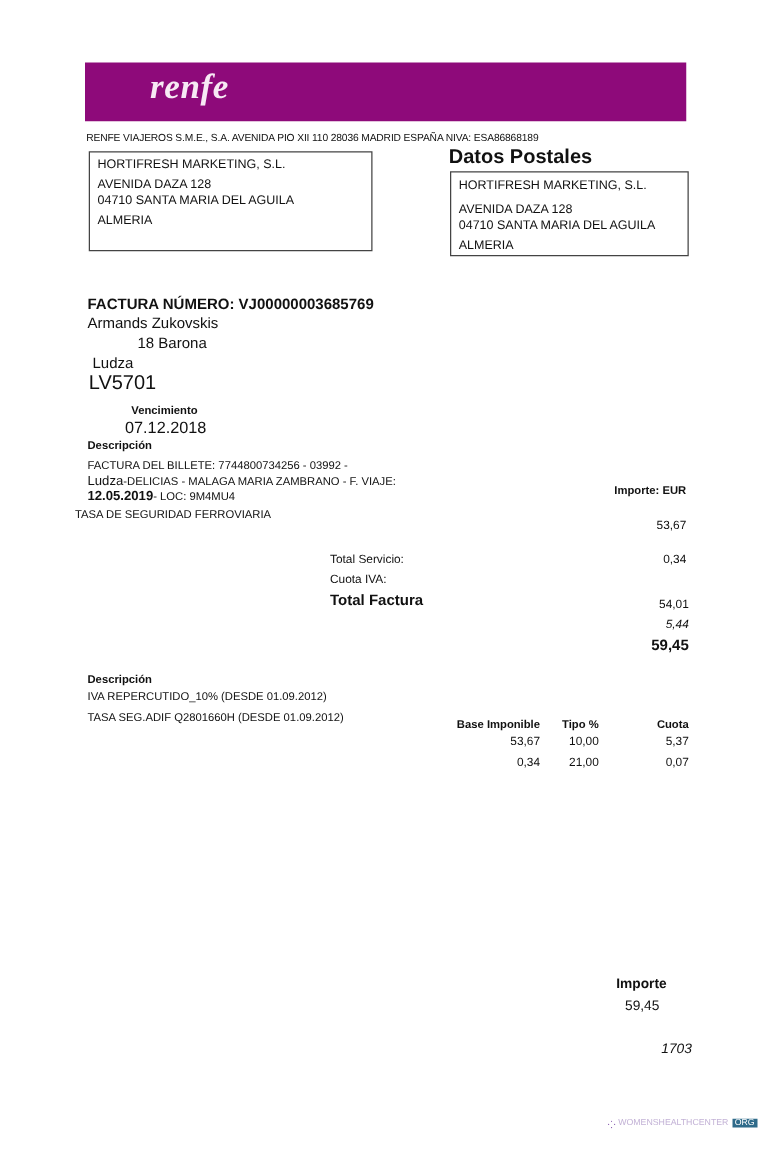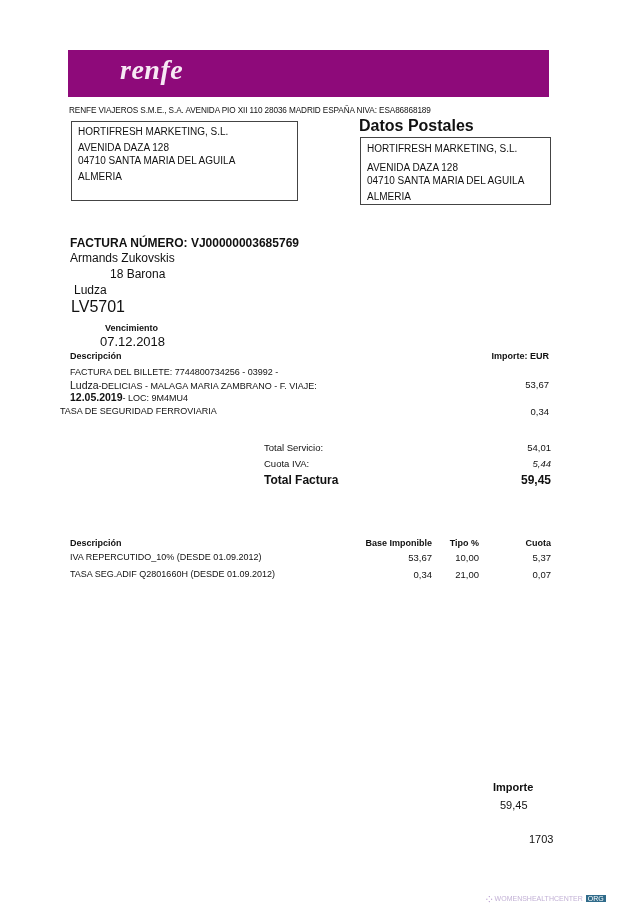--- a/index.html
+++ b/index.html
@@ -6,21 +6,21 @@
     body { width:621px; height:920px; position:relative; overflow:hidden;
            font-family:"Liberation Sans", sans-serif; color:#111; }
     .abs { position:absolute; }
     .banner { left:68px; top:50px; width:481px; height:47px; background:#8e0a7a; }
     .logo { left:52px; top:4px; color:#f7e9f4; font-family:Liberation Serif, serif;
             font-style:italic; font-weight:bold; font-size:28px; letter-spacing:0.5px; }
     .company-line { left:69px; top:106px; font-size:8.2px; letter-spacing:-0.1px; }
     .box { border:1px solid #444; font-size:10px; line-height:13px; }
     .box div { white-space:nowrap; }
     .h-bold { font-weight:bold; }
-    .r { text-align:right; }
+    .r { text-align:right;margin-top:36px; }
   </style>
 </head>
 <body>
 
 <div class="abs banner">
   <div class="abs logo">renfe</div>
 </div>
 <div class="abs company-line">RENFE VIAJEROS S.M.E., S.A. AVENIDA PIO XII 110 28036 MADRID ESPAÑA NIVA: ESA86868189</div>
 
 <div class="abs box" style="left:71px; top:121px; width:227px; height:80px; padding:3px 0 0 6px; box-sizing:border-box;">
@@ -79,19 +79,19 @@
 <div class="abs r" style="right:142px; top:552px; font-size:9.5px;">10,00</div>
 <div class="abs r" style="right:70px; top:552px; font-size:9.5px;">5,37</div>
 
 <div class="abs" style="left:70px; top:569px; font-size:9px;">TASA SEG.ADIF Q2801660H (DESDE 01.09.2012)</div>
 <div class="abs r" style="right:189px; top:569px; font-size:9.5px;">0,34</div>
 <div class="abs r" style="right:142px; top:569px; font-size:9.5px;">21,00</div>
 <div class="abs r" style="right:70px; top:569px; font-size:9.5px;">0,07</div>
 
 <div class="abs h-bold" style="left:493px; top:781px; font-size:11px;">Importe</div>
 <div class="abs" style="left:500px; top:799px; font-size:11px;">59,45</div>
-<div class="abs" style="left:529px; top:833px; font-size:11px;">1703</div>
+<div class="abs" style="left:529px; top:833px; font-size:11px;font-style:italic;">1703</div>
 
 <div class="abs" style="left:486px; top:893px; font-size:7px; color:#c3b2d6; white-space:nowrap; display:flex; align-items:center;">
   <span style="color:#8a5fb0; margin-right:2px; font-size:8px;">⁘</span>
   <span>WOMENSHEALTHCENTER</span>
   <span style="background:#2f6b8a; color:#fff; padding:0 2px; margin-left:3px; font-size:7px;">ORG</span>
 </div>
 
 </body></html>

